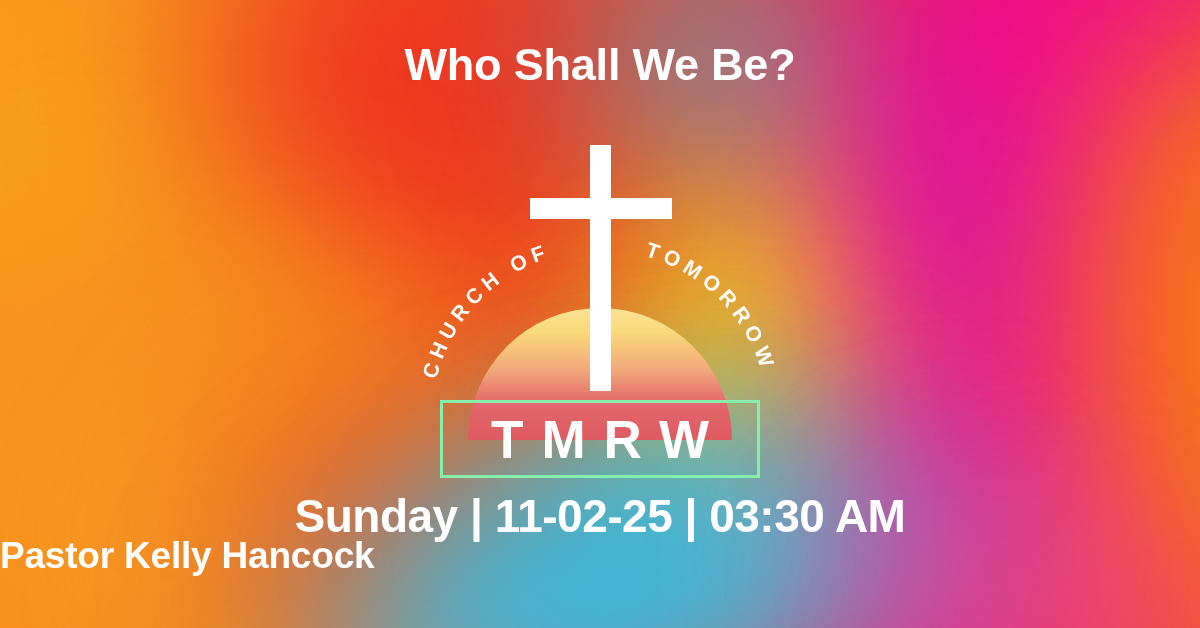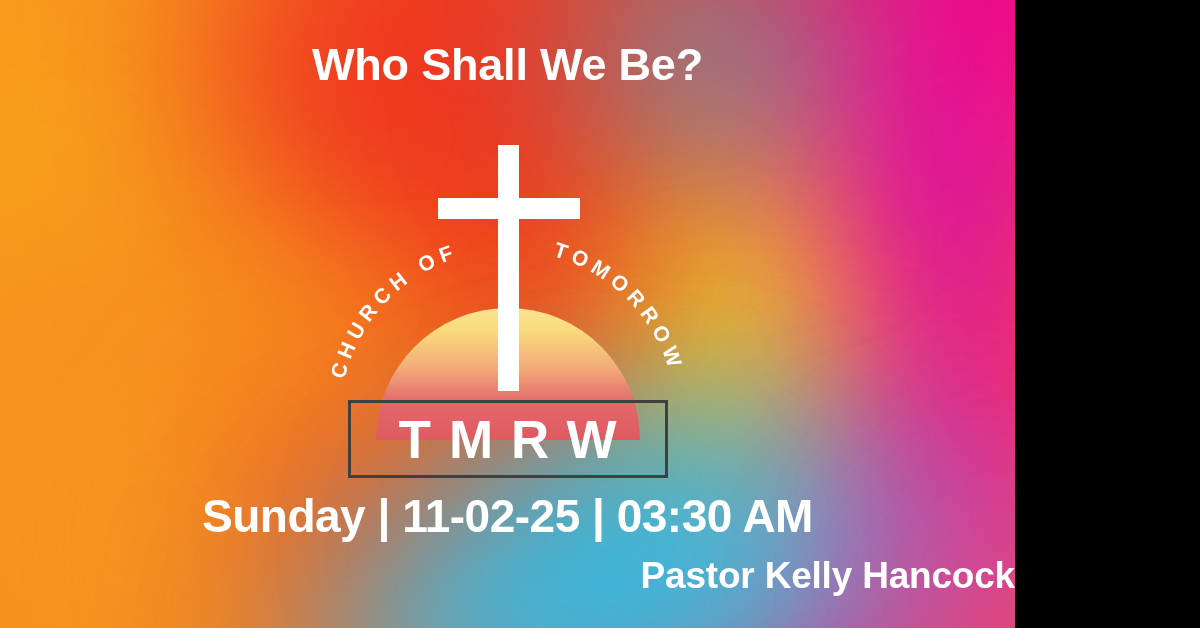--- a/index.html
+++ b/index.html
@@ -5,21 +5,21 @@
 <style>
   html, body {
     margin: 0;
     padding: 0;
     background: #000;
   }
   * { box-sizing: border-box; }
 
   .canvas {
     position: relative;
-    width: 1015px;
+    width: 1200px;
     height: 628px;
     overflow: hidden;
     font-family: "Liberation Sans", "DejaVu Sans", sans-serif;
     background: #F05A28;
   }
 
   
   .bg-base {
     position: absolute;
     inset: 0;
@@ -186,21 +186,21 @@
     height: 21px;
     background: #FFFFFF;
   }
 
   .tmrw-box {
     position: absolute;
     left: 20px;
     top: 267px;
     width: 320px;
     height: 78px;
-    border: 3px solid #404040;
+    border: 3px solid #86efac;
     display: flex;
     align-items: center;
     justify-content: center;
   }
   .tmrw-text {
     color: #FFFFFF;
     font-size: 53px;
     font-weight: bold;
     letter-spacing: 18px;
     text-indent: 18px;
@@ -214,23 +214,23 @@
     left: 0; right: 0;
     text-align: center;
     color: #FFFFFF;
     font-size: 46px;
     font-weight: bold;
     letter-spacing: -0.5px;
     line-height: 1.1;
   }
   .speaker-line {
     position: absolute;
-    top: 556px;
+    top: 536px;
     left: 0; right: 0;
-    text-align: right;
+    text-align: left;
     color: #FFFFFF;
     font-size: 37px;
     font-weight: bold;
     letter-spacing: -0.2px;
     line-height: 1.1;
   }
 </style>
 </head>
 <body>
 

